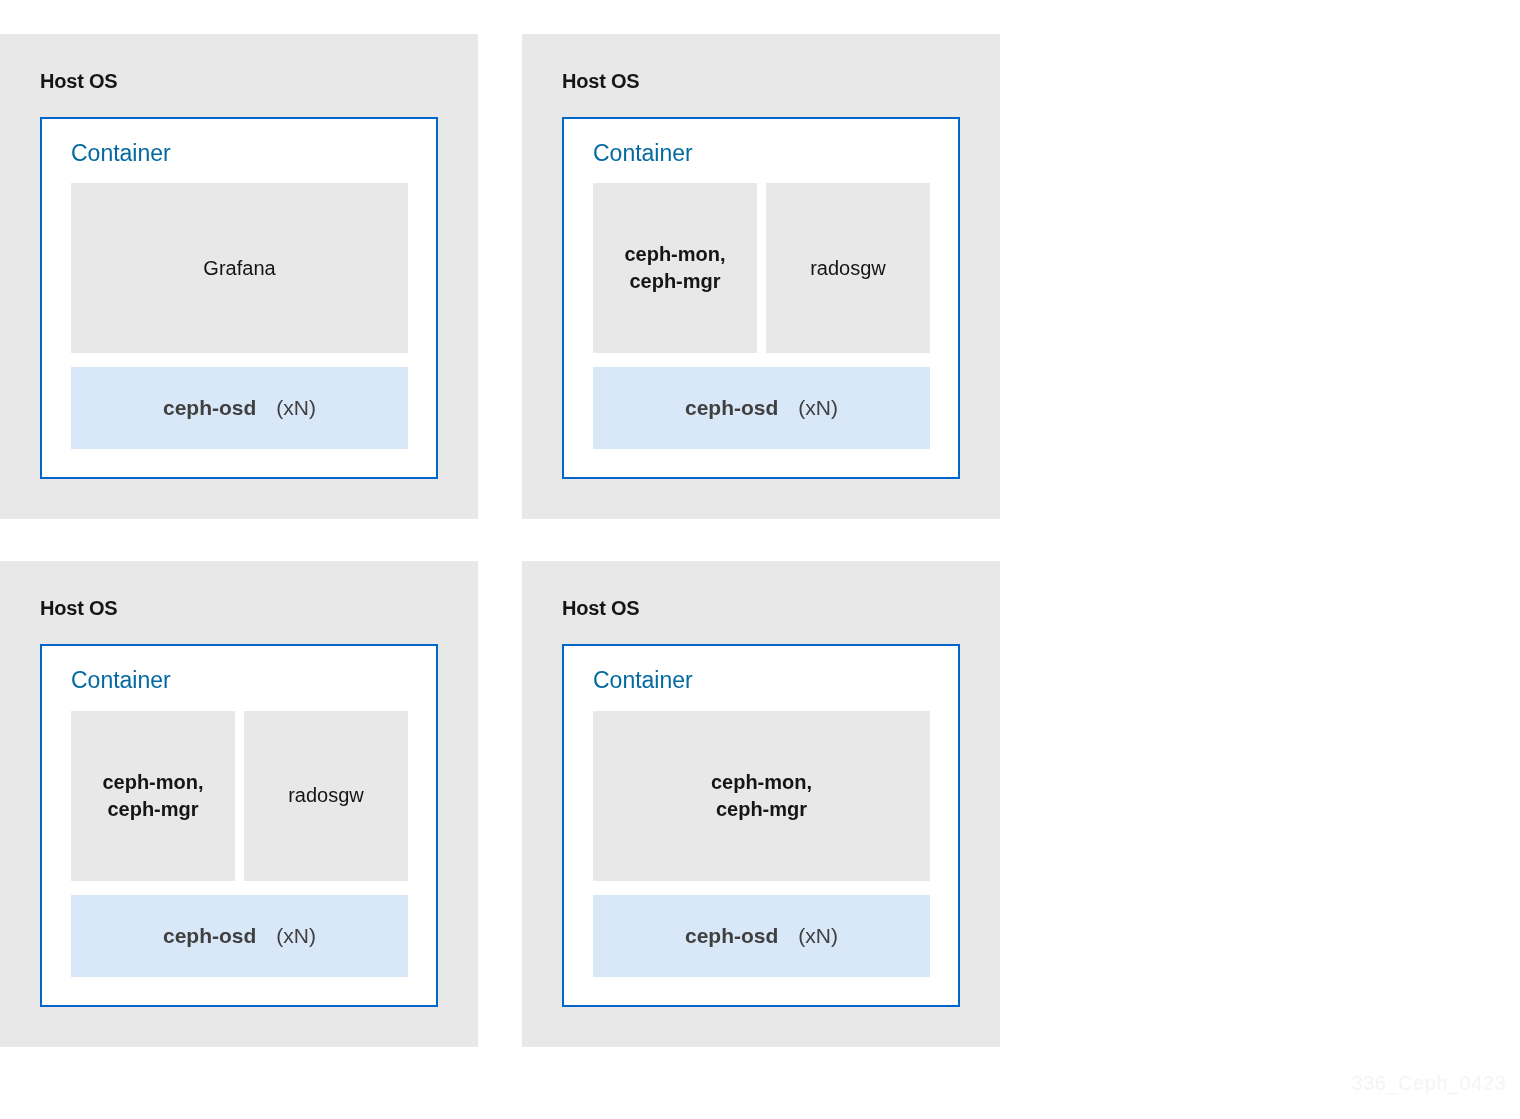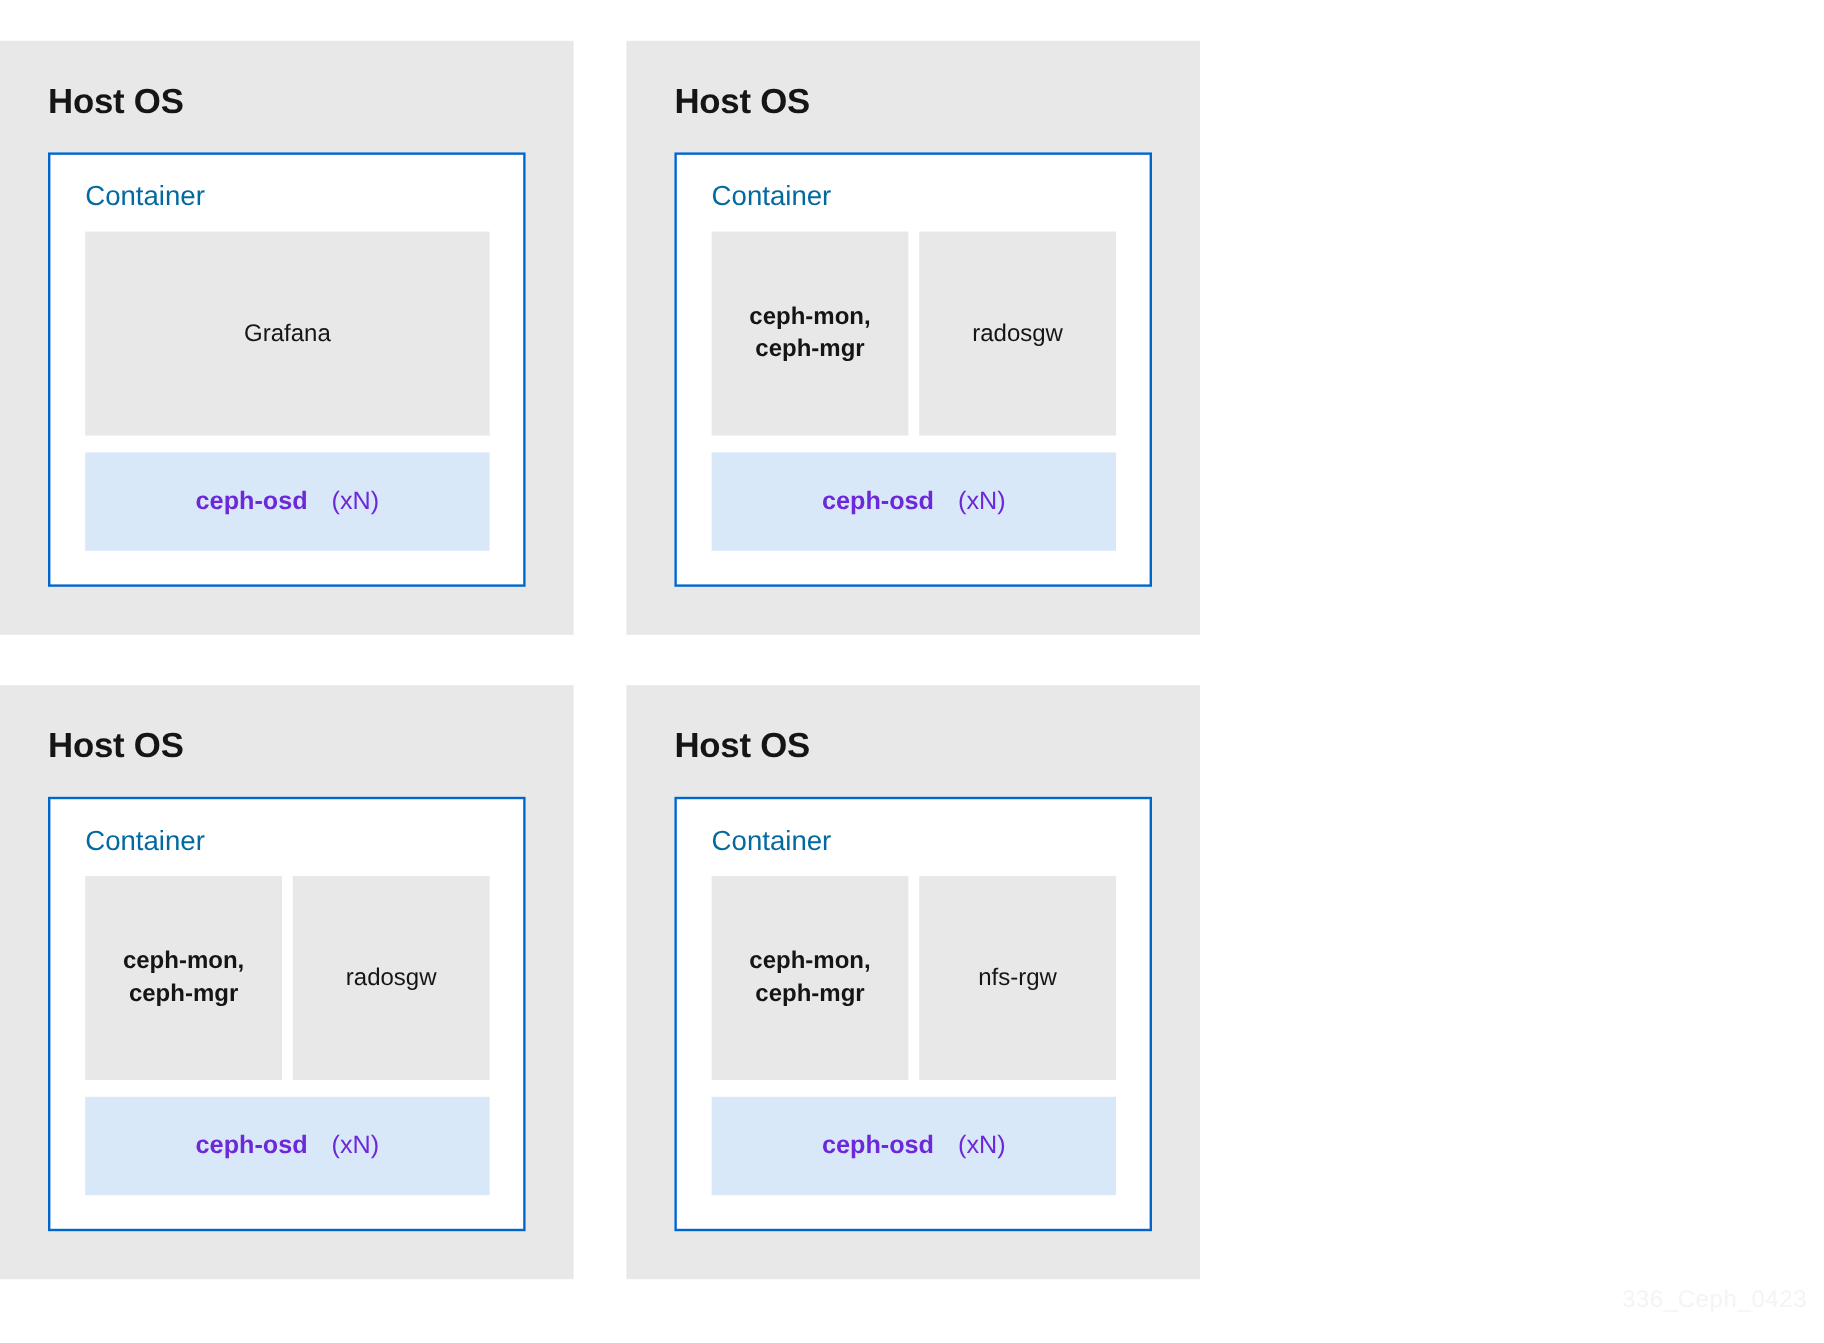--- a/index.html
+++ b/index.html
@@ -33,21 +33,21 @@
   .host-row:last-child { margin-bottom: 0; }
 
   .host-panel {
     width: 478px;
     background: #e8e8e8;
     box-sizing: border-box;
     padding: 36px 40px 40px 40px;
   }
 
   .host-title {
-    font-size: 29px;
+    font-size: 20px;
     font-weight: bold;
     letter-spacing: -0.2px;
     color: #151515;
     margin: 0 0 25px 0;
     line-height: 1.1;
   }
 
   .container-box {
     border: 2px solid #0066cc;
     background: #ffffff;
@@ -88,21 +88,21 @@
 
   .service-tile .emph { font-weight: 600; }
 
   .osd-bar {
     background: #d9e8f8;
     height: 82px;
     display: flex;
     align-items: center;
     justify-content: center;
     font-size: 21px;
-    color: #6d28d9;
+    color: #404040;
   }
   .osd-bar .name { font-weight: 600; }
   .osd-bar .count { font-weight: normal; margin-left: 20px; }
 
   
   .watermark {
     position: absolute;
     right: 14px;
     bottom: 24px;
     font-size: 20px;
@@ -177,23 +177,20 @@
     </div>
 
     <div class="host-panel">
       <div class="host-title">Host OS</div>
       <div class="container-box">
         <div class="container-title">Container</div>
         <div class="service-row">
           <div class="service-tile half">
             <span class="emph">ceph-mon,<br>ceph-mgr</span>
           </div>
-          <div class="service-tile half">
-            <span>nfs-rgw</span>
-          </div>
         </div>
         <div class="osd-bar">
           <span class="name">ceph-osd</span>
           <span class="count">(xN)</span>
         </div>
       </div>
     </div>
 
   </div>
 

